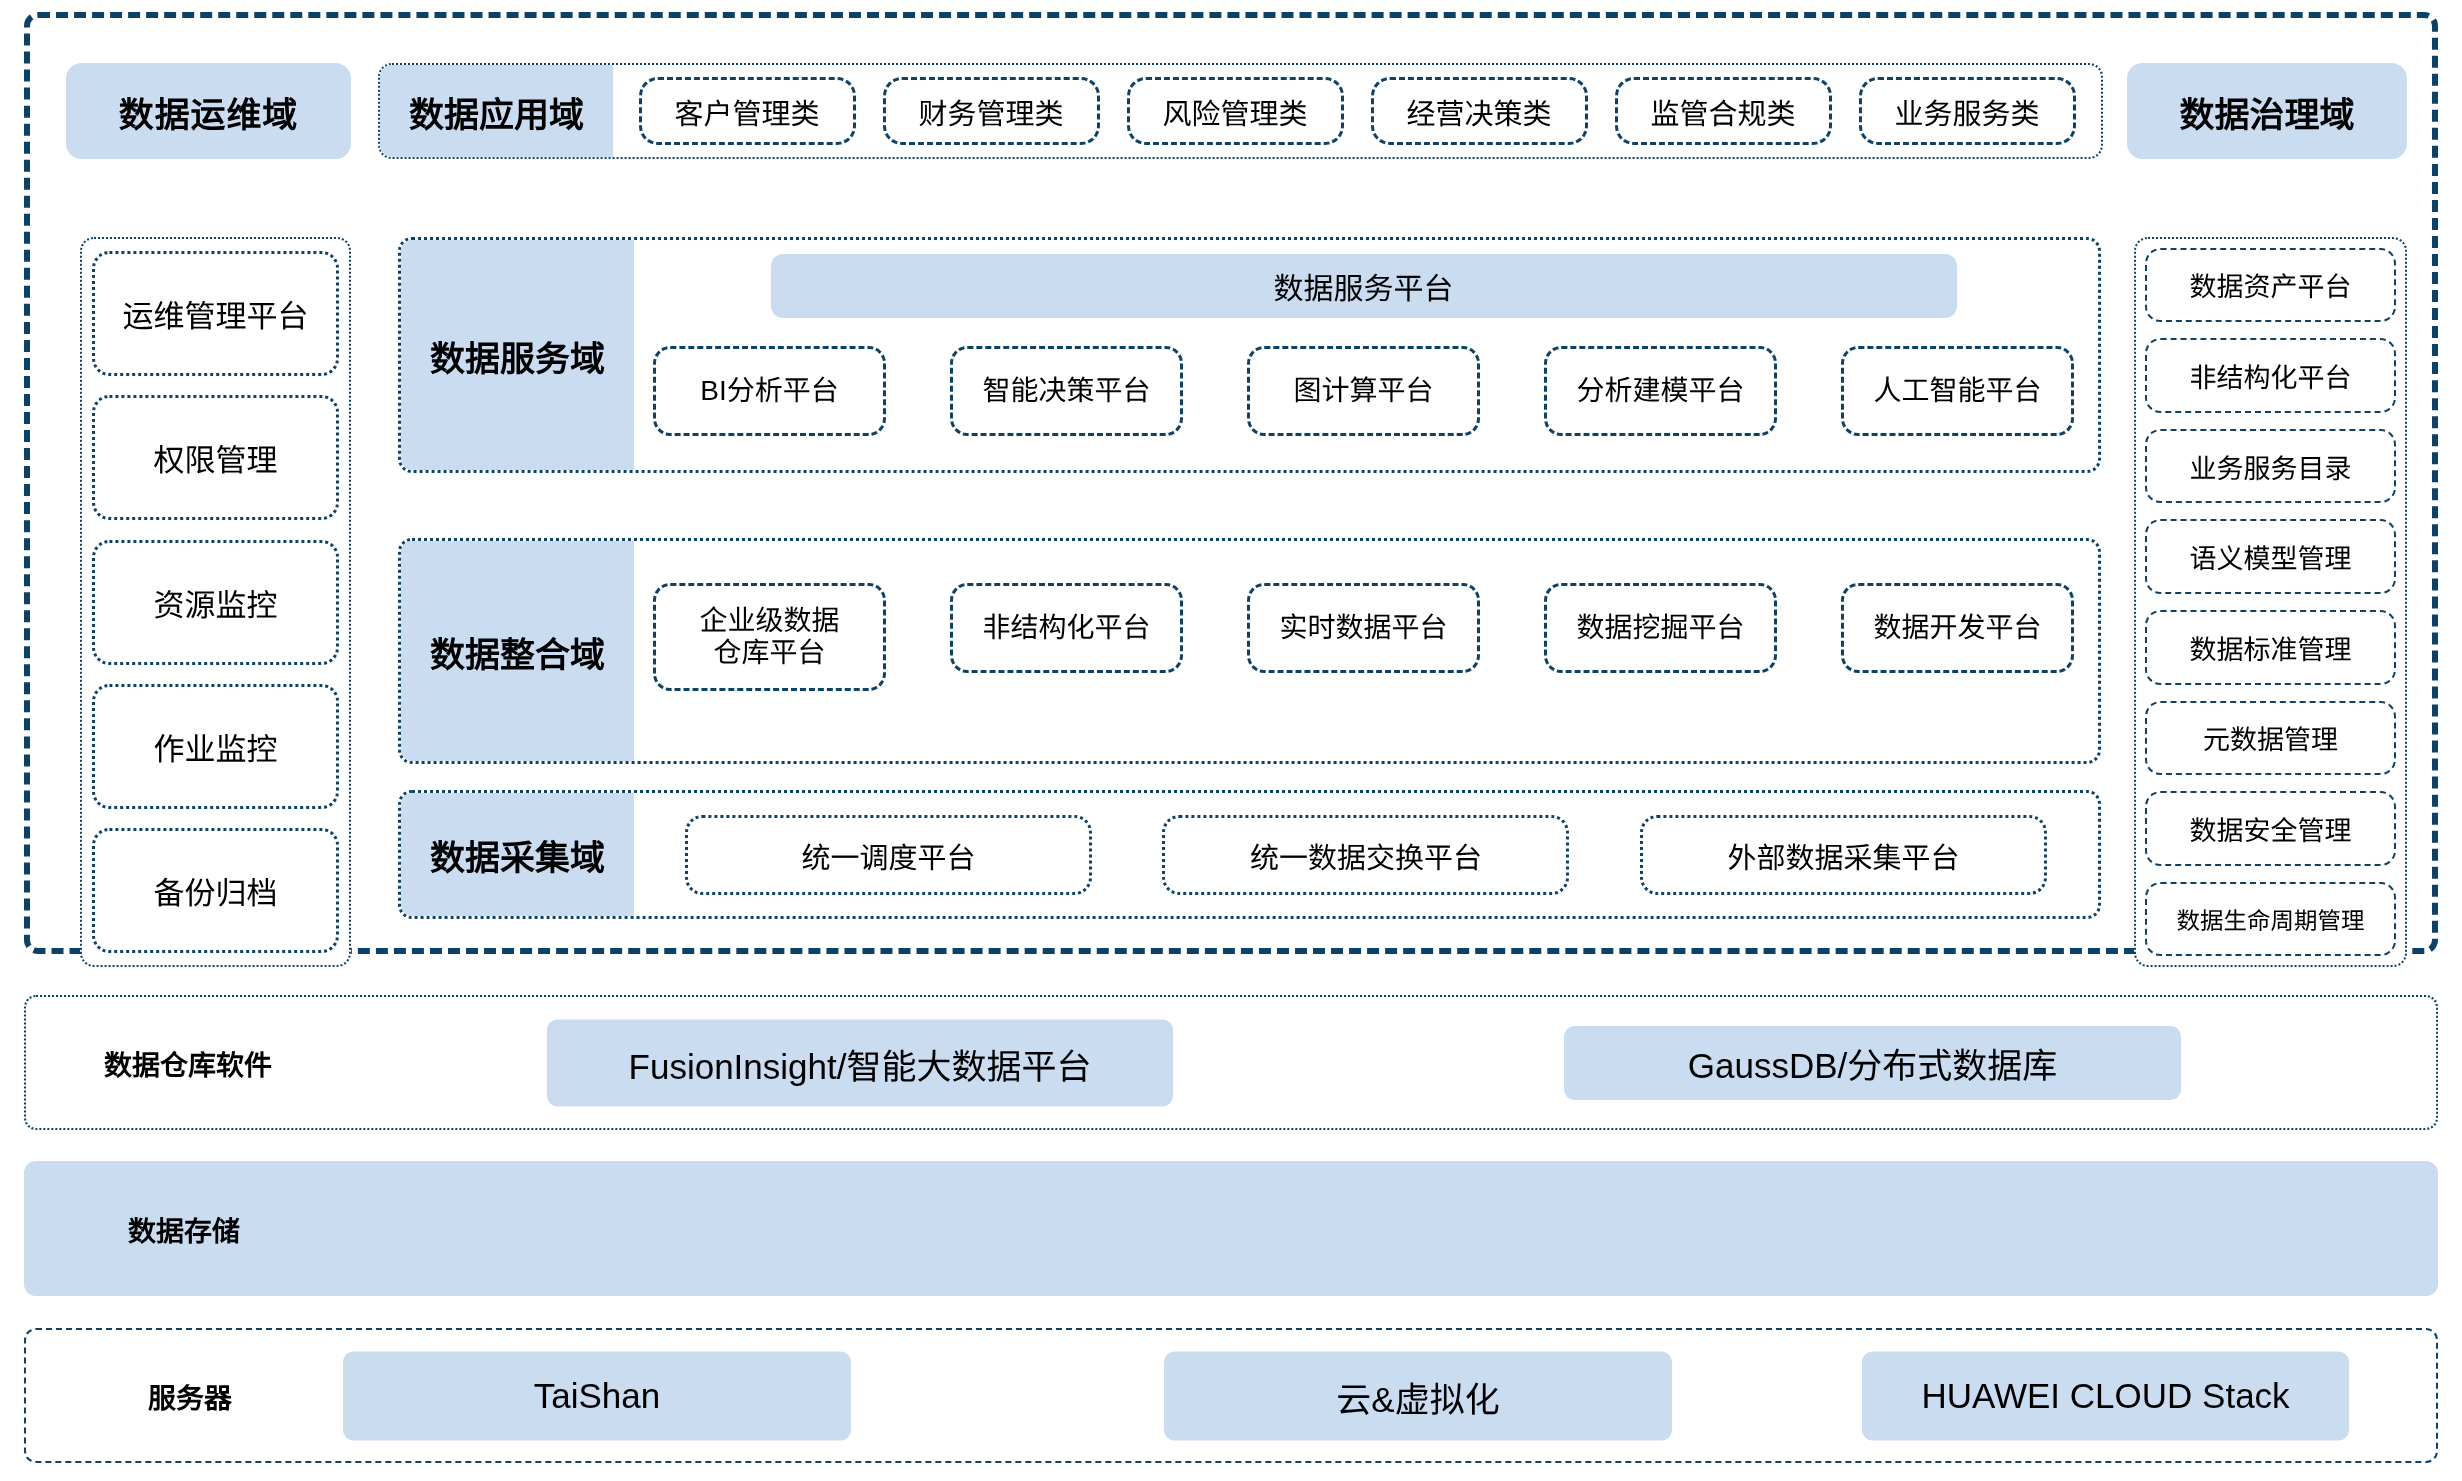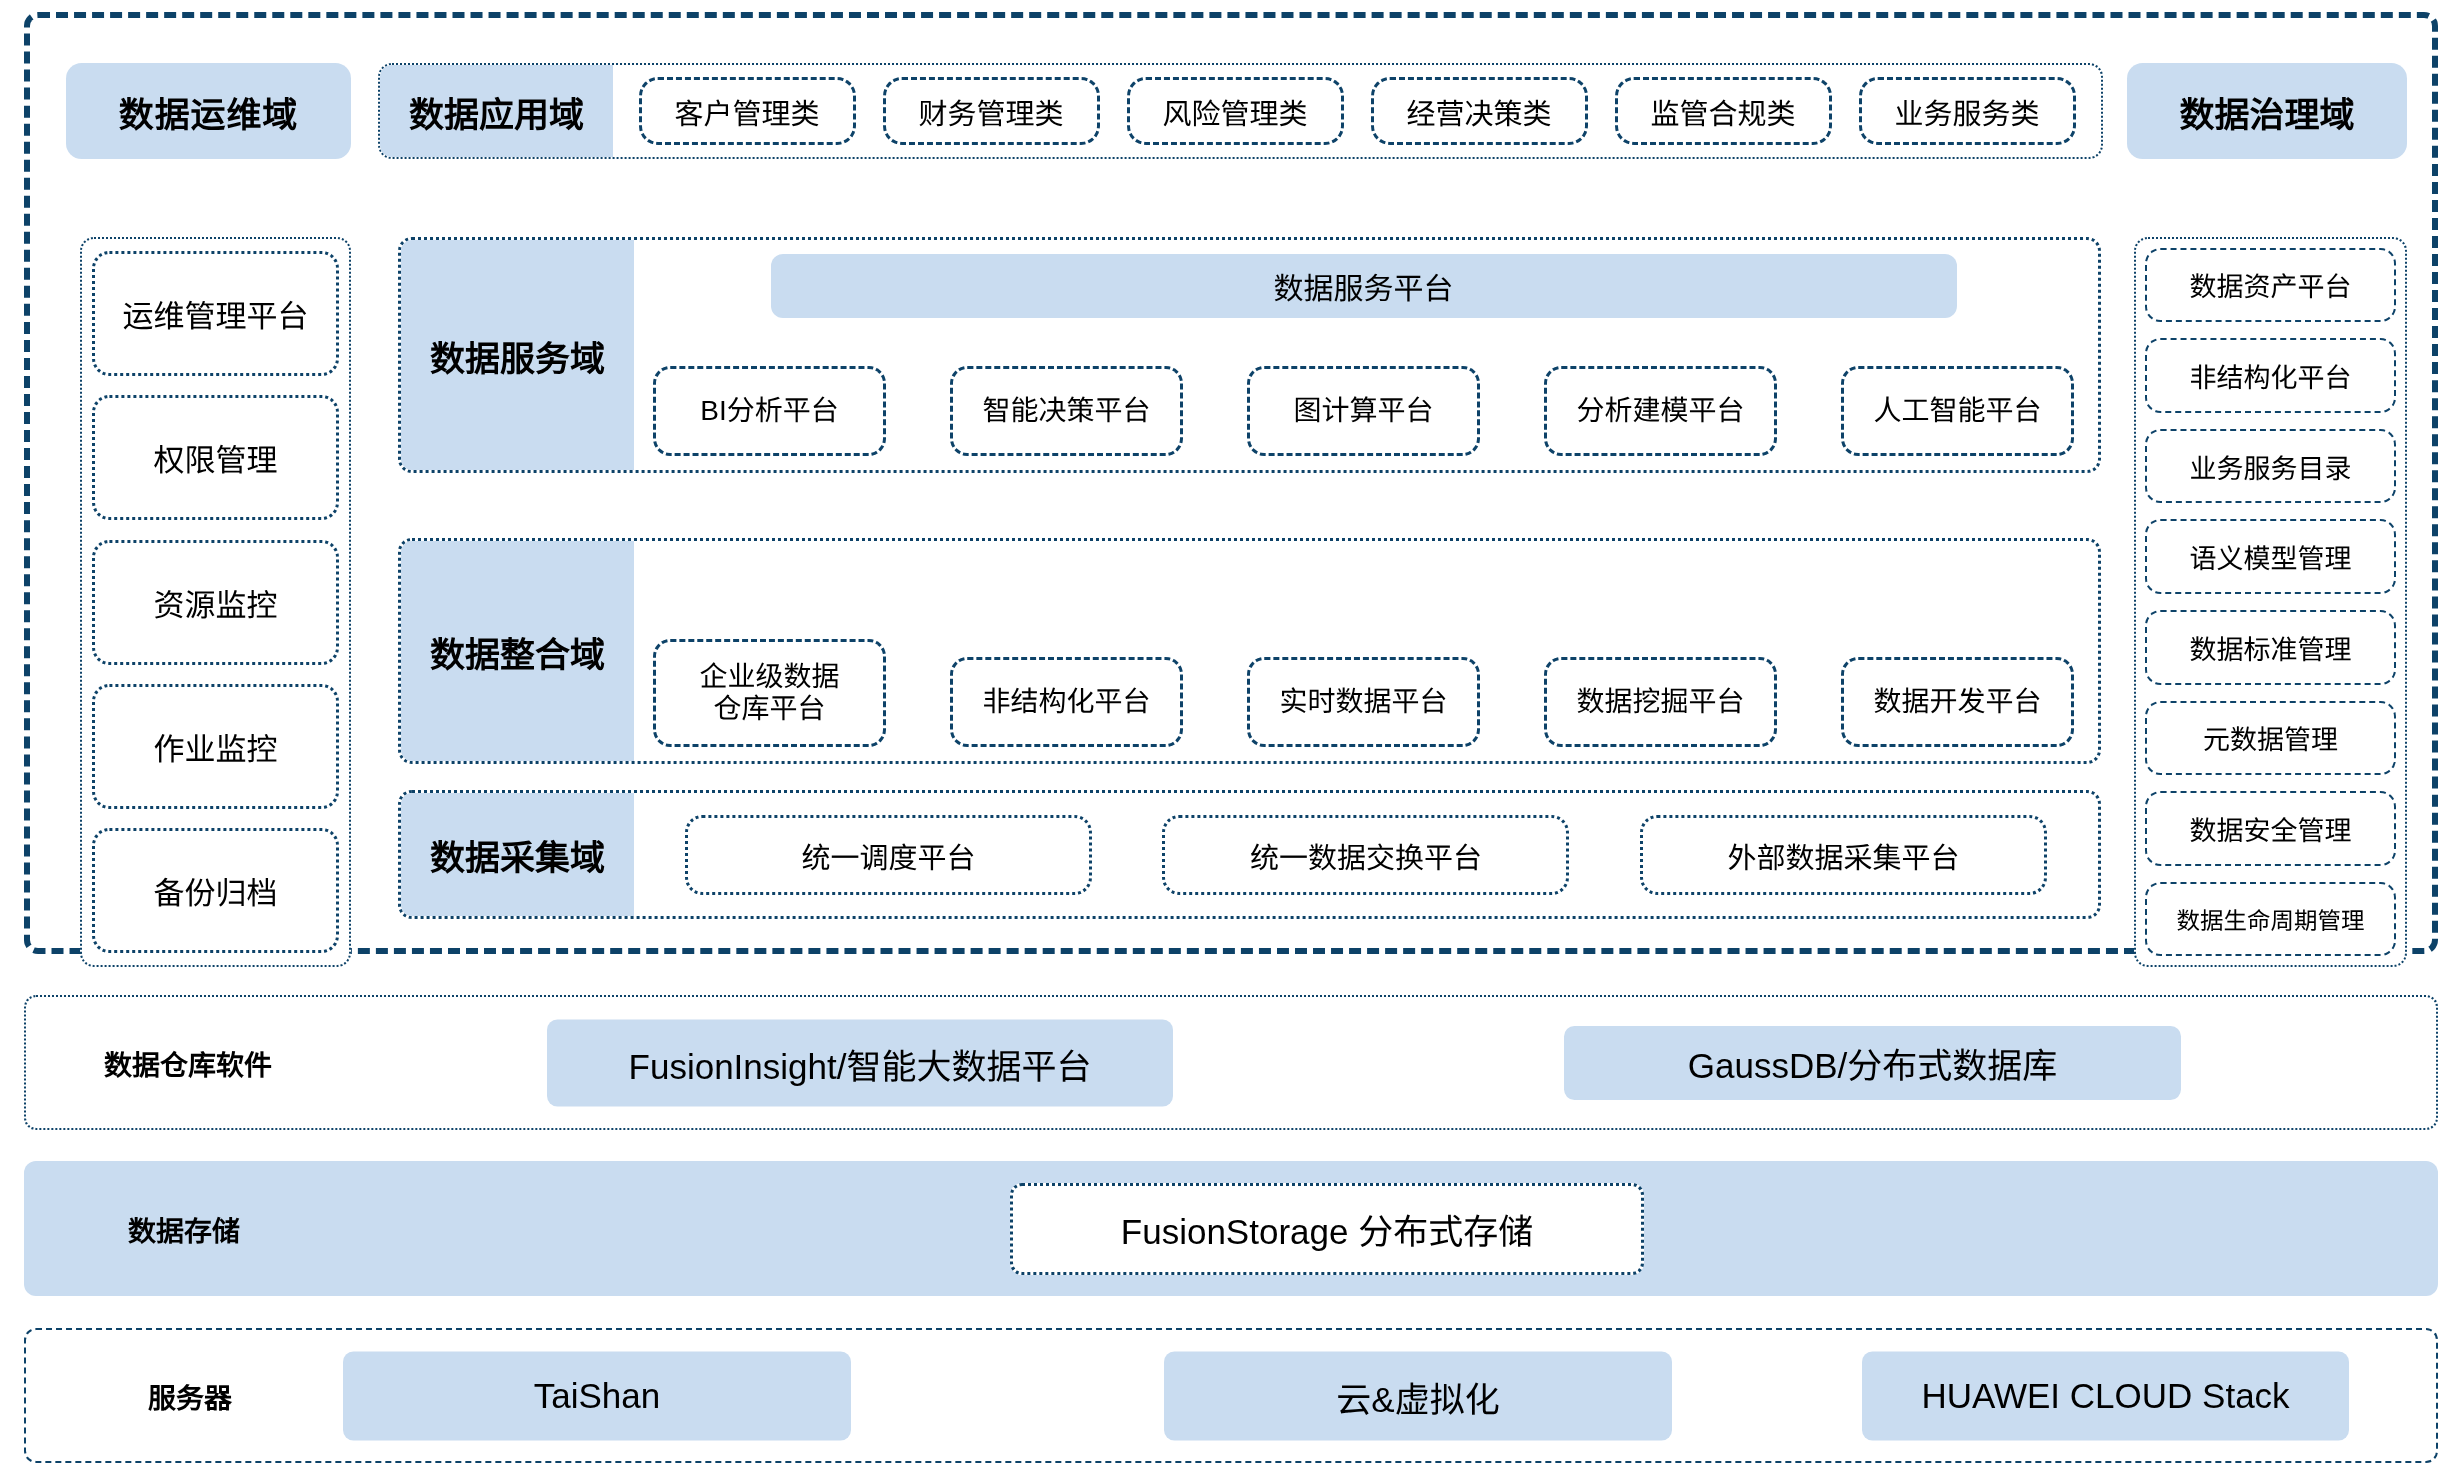--- a/index.html
+++ b/index.html
@@ -205,23 +205,23 @@
     margin: 0 auto;
     width: 1186px;
     height: 64px;
     border-radius: 12px;
     font-size: 30px;
   }
 
   .sub-row {
     flex: 1;
     display: flex;
-    align-items: flex-end;
+    align-items: flex-start;
     justify-content: space-between;
-    padding-top: 22px;
+    padding-top: 28px;
   }
   .sub-box {
     box-sizing: border-box;
     width: 233px;
     height: 90px;
     border: 3.5px dashed #0d4268;
     border-radius: 17.4px;
     font-size: 28px;
     line-height: 1.15;
     background: #fff;
@@ -416,21 +416,20 @@
     <div class="band-inner">
       <div class="band-label dw">数据仓库软件</div>
       <div class="pill pill-fi blue center">FusionInsight/智能大数据平台</div>
       <div class="pill pill-gd blue center">GaussDB/分布式数据库</div>
     </div>
   </div>
 
   <div class="band band-storage">
     <div class="band-inner">
       <div class="band-label storage">数据存储</div>
-      <div class="storage-box center">FusionStorage 分布式存储</div>
     </div>
   </div>
 
   <div class="band band-server">
     <div class="band-inner">
       <div class="band-label server">服务器</div>
       <div class="srv-pill srv-1 blue center">TaiShan</div>
       <div class="srv-pill srv-2 blue center">云&amp;虚拟化</div>
       <div class="srv-pill srv-3 blue center">HUAWEI CLOUD Stack</div>
     </div>

